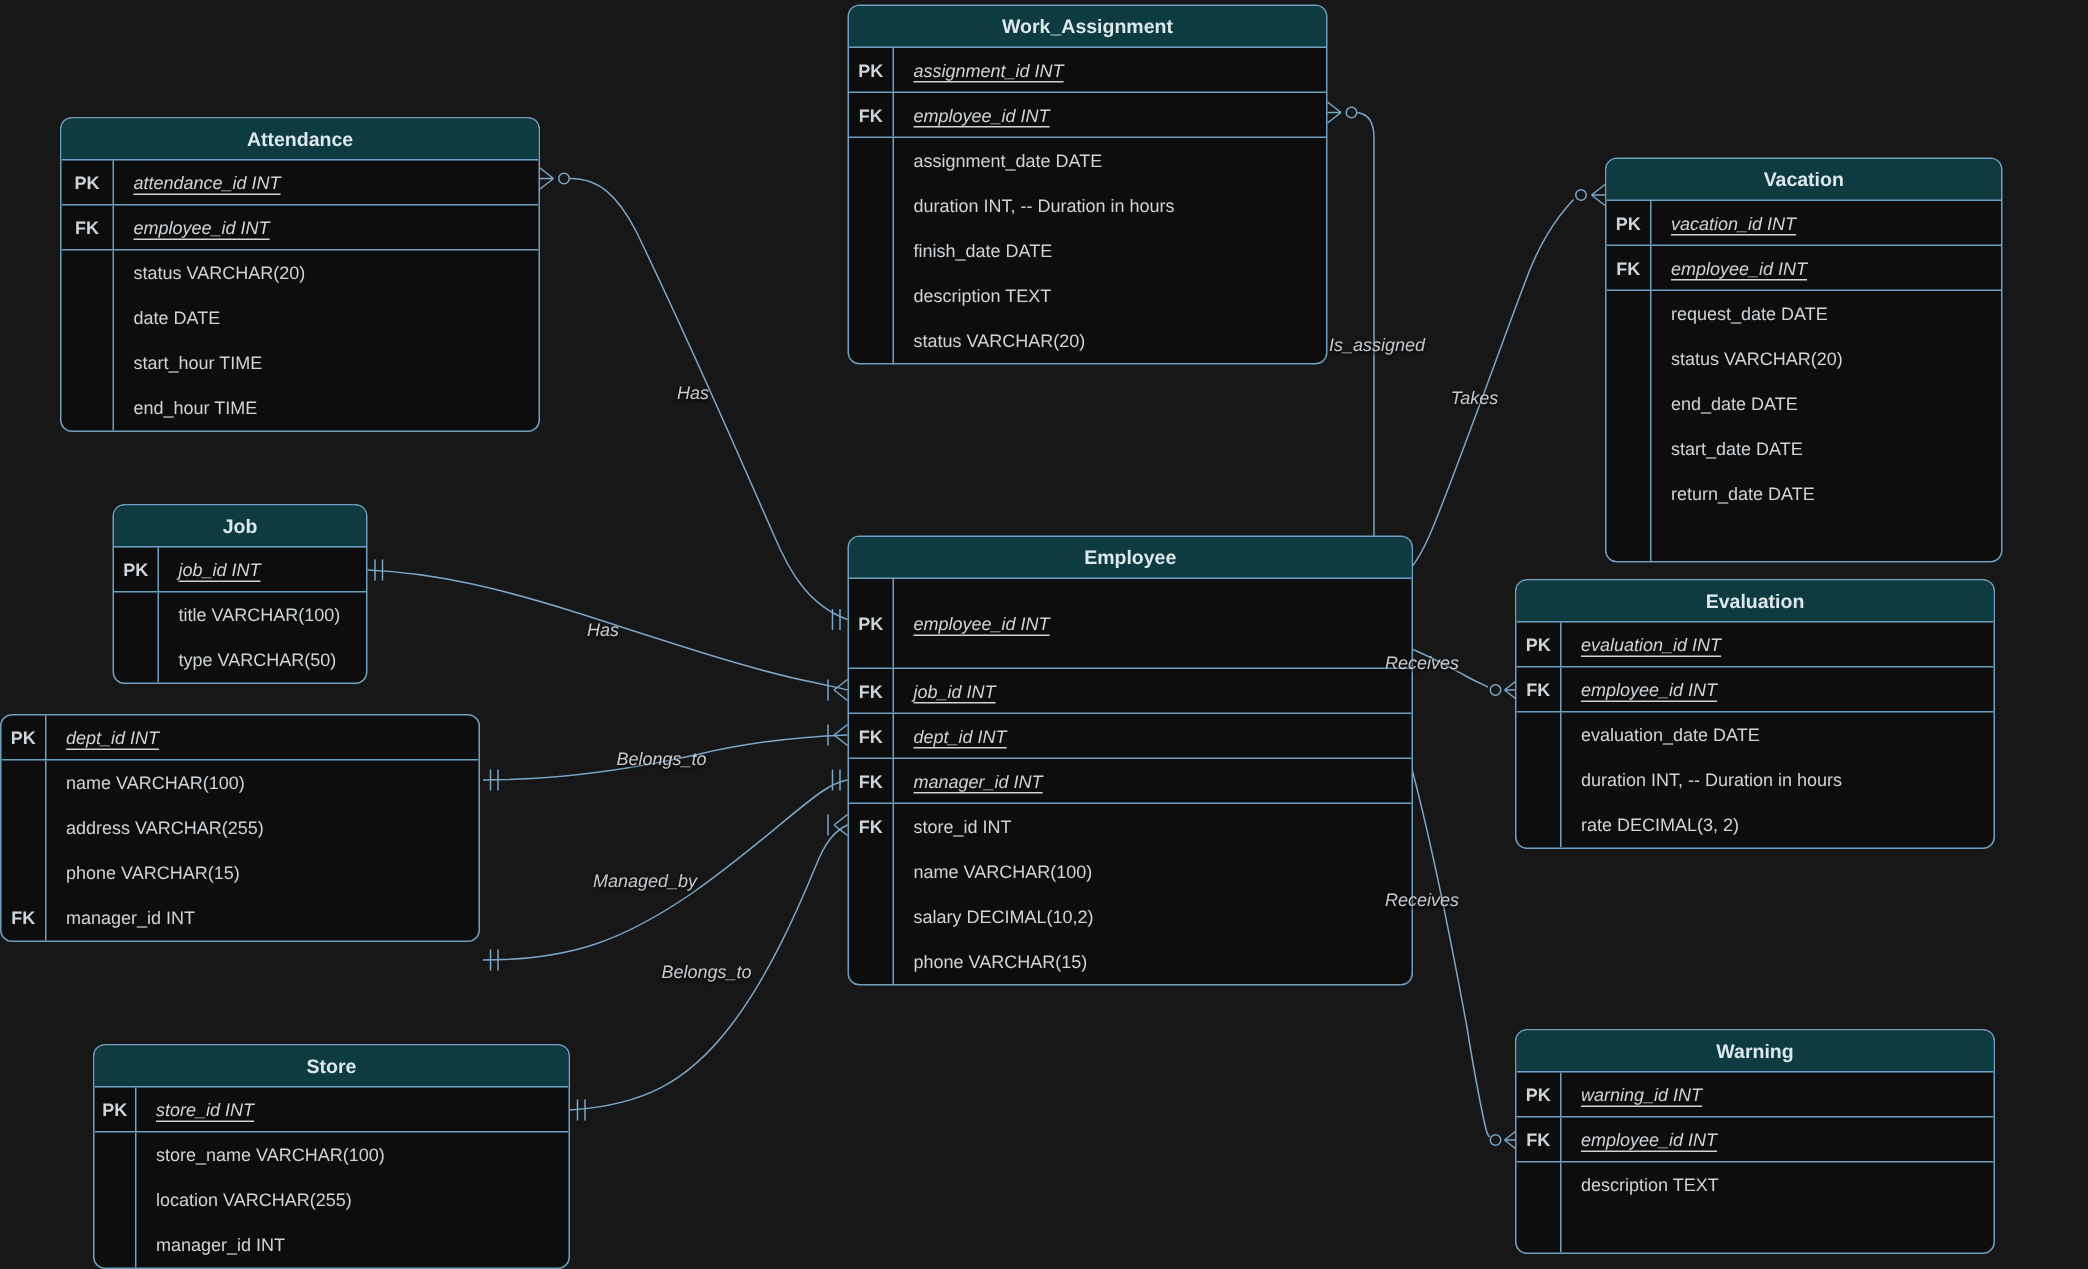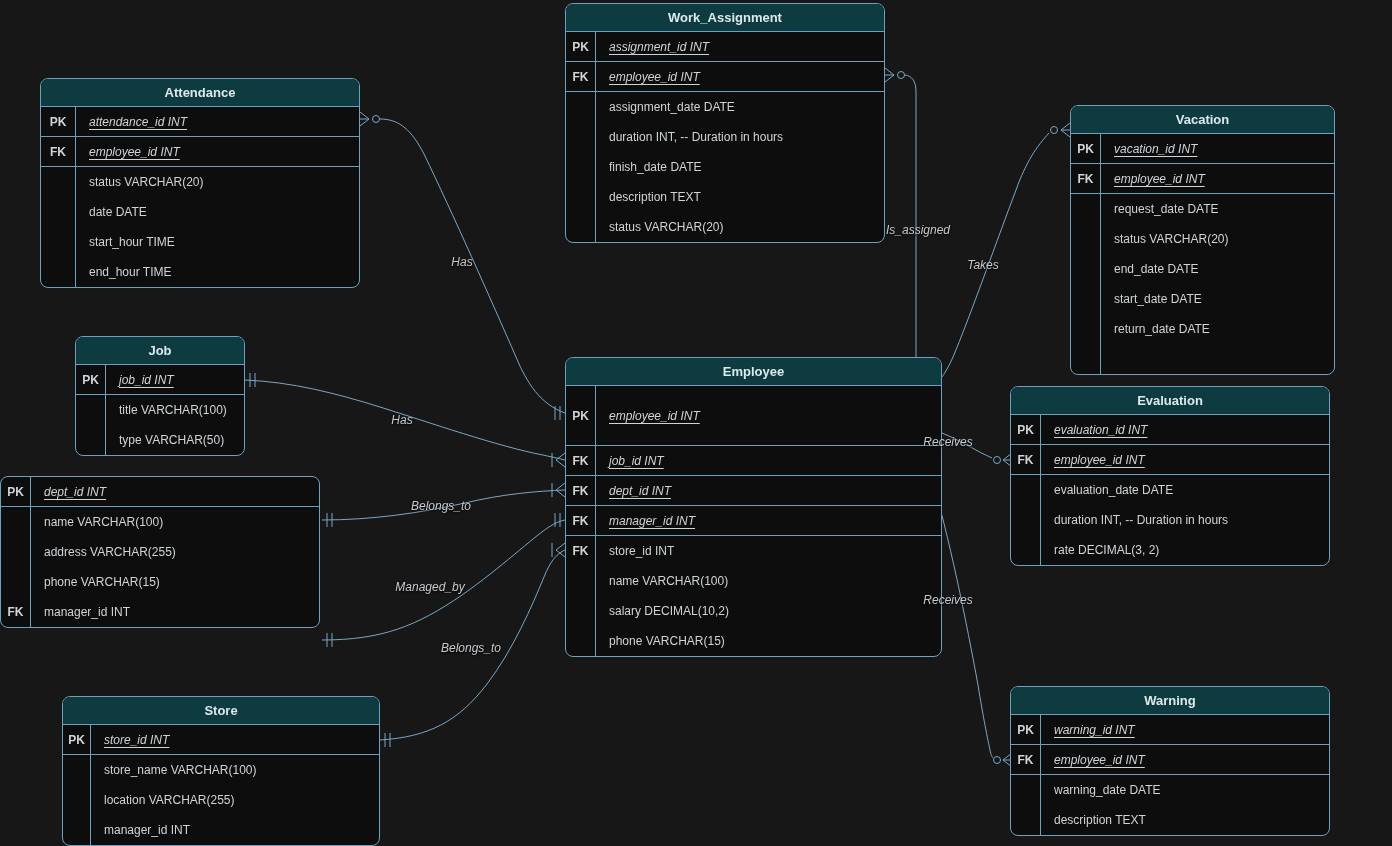--- a/index.html
+++ b/index.html
@@ -339,23 +339,20 @@
       <div class="krow" style="height: 30px;">
         <div class="kcell" style="width: 30px;">FK</div>
         <div class="acell">
           <span class="u">employee_id INT</span>
         </div>
       </div>
       <div class="plain" style="height: 60px;">
         <div class="pkeys" style="width: 30px;"></div>
         <div class="plines">
           <div class="pline">
-            <span>warning_date DATE</span>
-          </div>
-          <div class="pline">
             <span>description TEXT</span>
           </div>
         </div>
       </div>
     </div>
     <div class="entity" style="left: 62px; top: 696px; width: 318px;">
       <div class="ehead">Store</div>
       <div class="krow" style="height: 30px;">
         <div class="kcell" style="width: 28px;">PK</div>
         <div class="acell">

